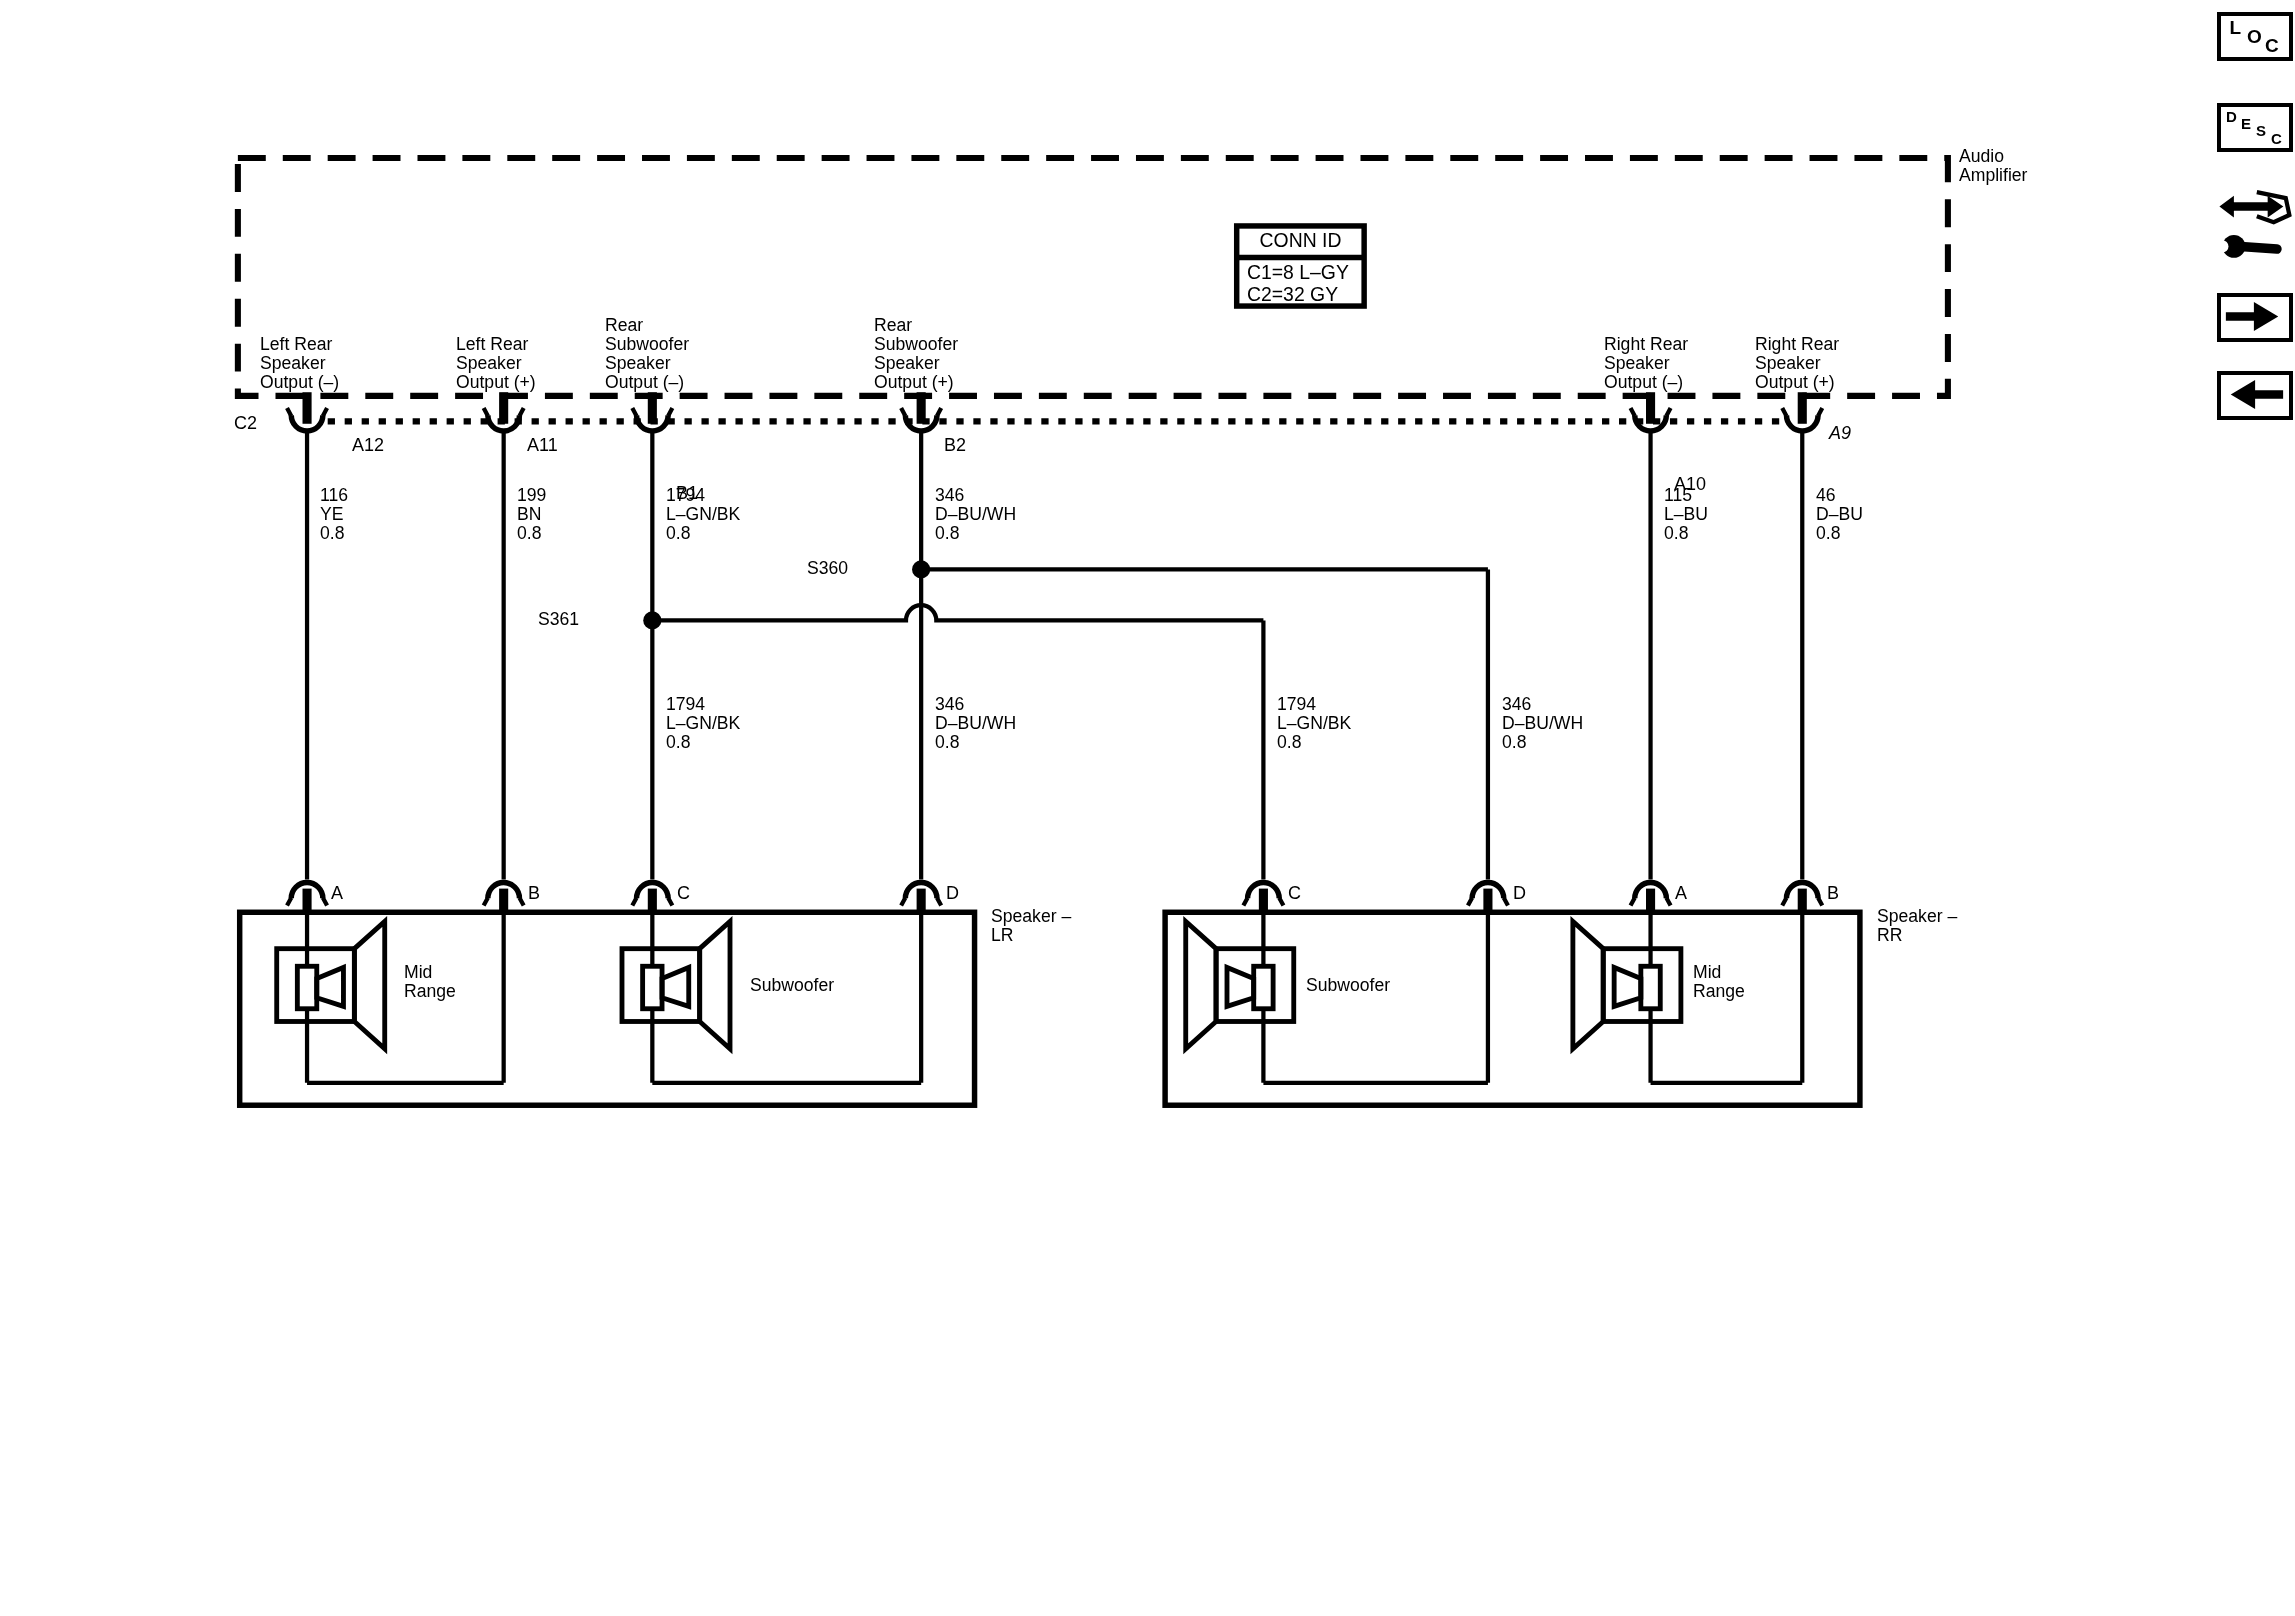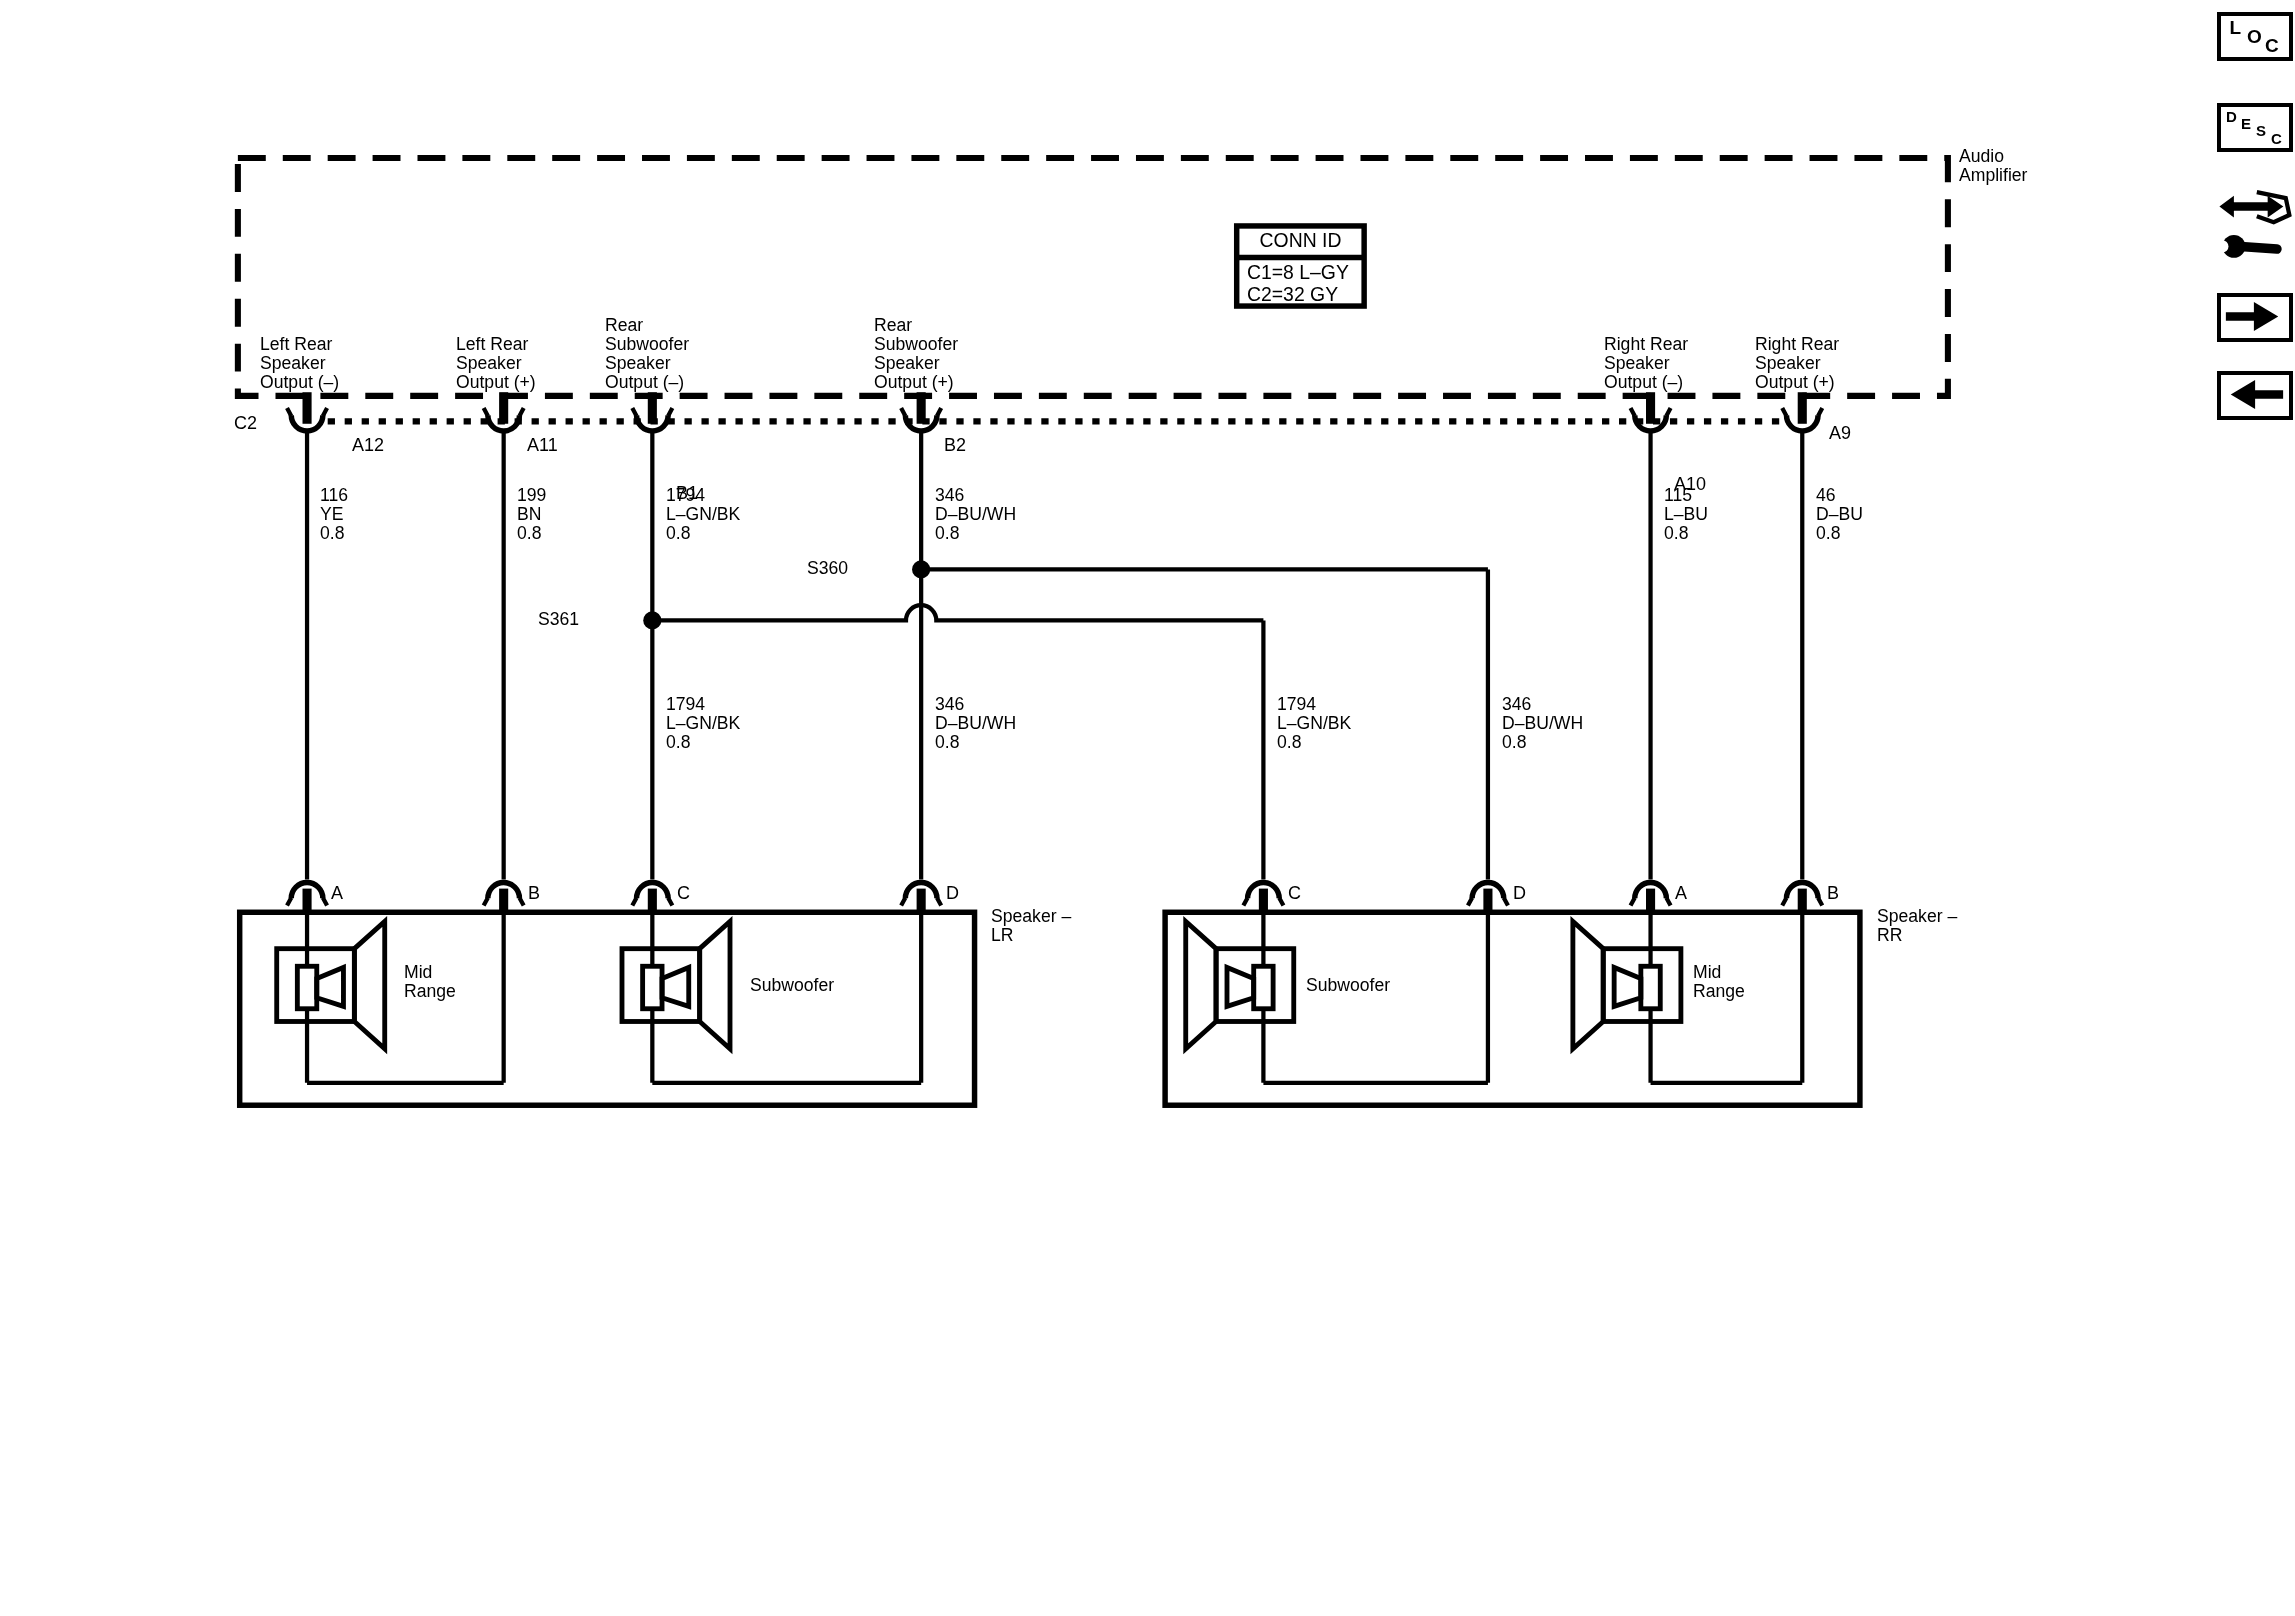--- a/index.html
+++ b/index.html
@@ -174,21 +174,21 @@
   <div class="lbl" style="left:1755px;top:335px;">Right Rear
 Speaker
 Output (+)</div>
 
   <div class="pin ra" style="left:234px;top:414px;width:55px;">C2</div>
   <div class="pin" style="left:330px;top:436px;margin-left:22px;">A12</div>
   <div class="pin" style="left:527px;top:436px;">A11</div>
   <div class="pin" style="left:676px;top:436px;margin-top:48px;">B1</div>
   <div class="pin" style="left:944px;top:436px;">B2</div>
   <div class="pin" style="left:1674px;top:436px;margin-top:39px;">A10</div>
-  <div class="pin" style="left:1829px;top:424px;">A9</div>
+  <div class="pin" style="left:1829px;top:424px;font-style:italic;">A9</div>
 
   <div class="lbl" style="left:320px;top:486px;">116
 YE
 0.8</div>
   <div class="lbl" style="left:517px;top:486px;">199
 BN
 0.8</div>
   <div class="lbl" style="left:666px;top:486px;">1794
 L–GN/BK
 0.8</div>

